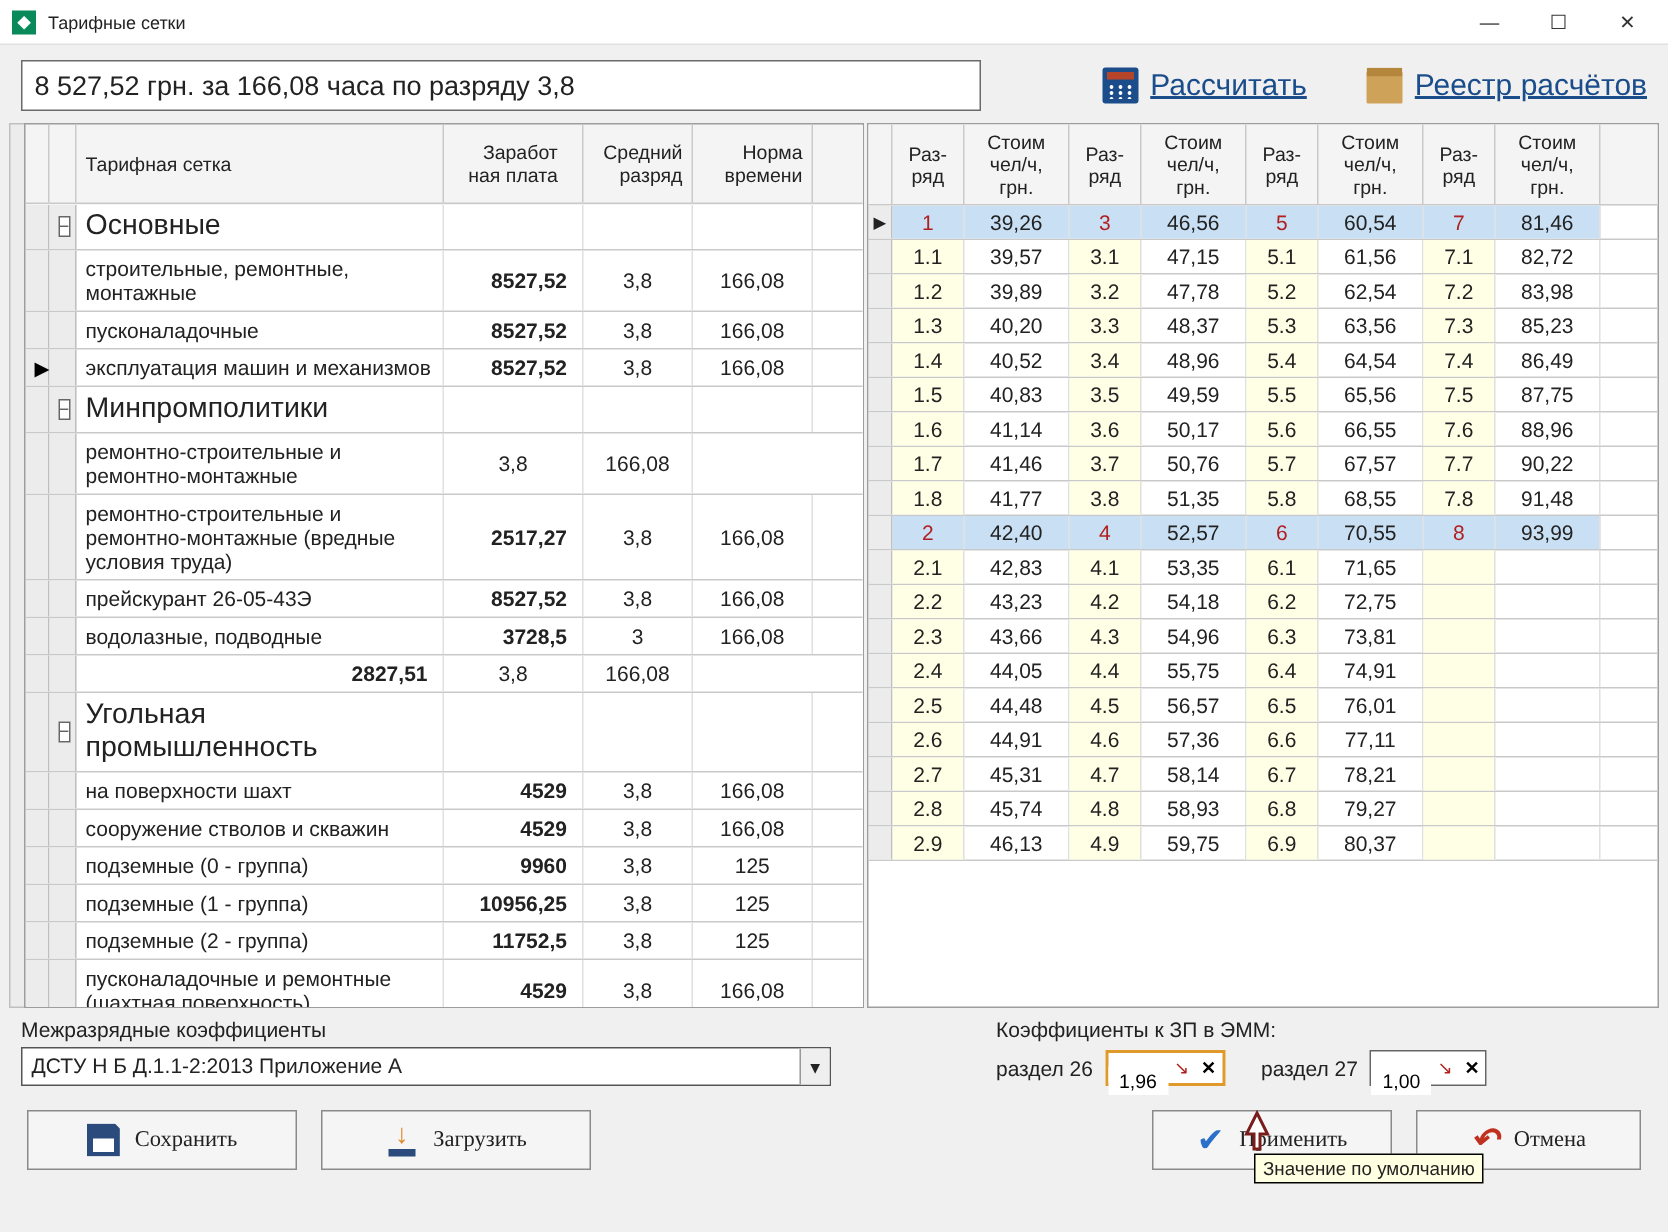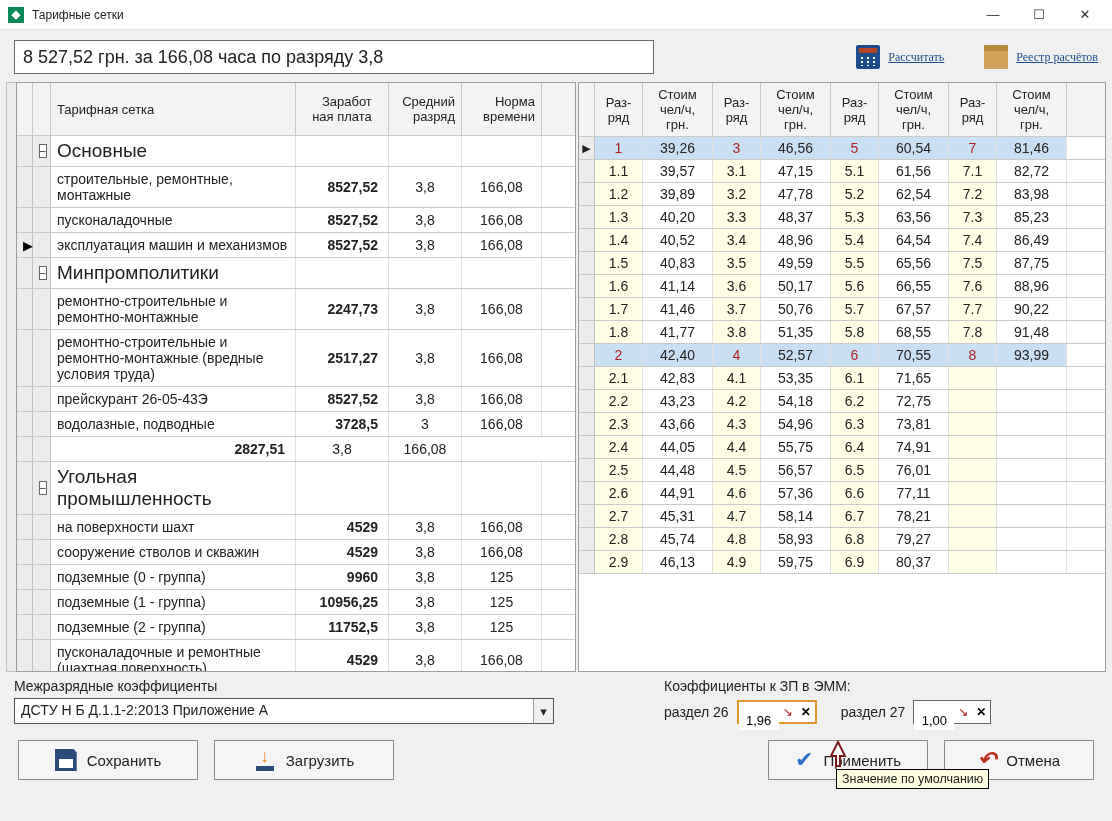--- a/index.html
+++ b/index.html
@@ -50,24 +50,23 @@
     border: 1px solid #6a6a6a;
     background: #fff;
     padding: 6px 8px;
     font-size: 18px;
     height: 34px;
     display:flex;align-items:center;
   }
   .toolbar-links { display:flex; gap: 40px; margin-left: auto; align-items:center;}
   .toolbar-link {
     display:flex; align-items:center; gap:8px;
-    color: #1a4d8a; font-size: 12px;
+    color: #1a4d8a; font-size: 20px;
     text-decoration: underline;
     cursor: pointer;
-    font-family: Liberation Serif, serif;
   }
   .toolbar-link .ic {
     width:24px;height:24px; flex-shrink:0;
   }
   .ic-calc { background:#1a4d8a; position:relative; border-radius:2px;}
   .ic-calc::before{content:"";position:absolute;top:3px;left:3px;right:3px;height:5px;background:#b54429;}
   .ic-calc::after{content:"";position:absolute;bottom:3px;left:3px;right:3px;top:11px;
     background:
       radial-gradient(circle,#fff 1px,transparent 1.5px) 0 0/6px 4px;}
   .ic-reg { background:#cfa25a; border-top:6px solid #b5873d; border-radius:1px;}
@@ -183,21 +182,21 @@
     position:absolute; left:826px; top:740px; z-index:50;
     width:24px;height:28px;
   }
   .tooltip{
     position:absolute; left:836px; top:769px; z-index:49;
     background:#ffffe1; border:1px solid #000; padding:2px 5px;
     font-size:12.5px; white-space:nowrap;
   }
 
   .bottom-buttons{
-    display:flex; padding:14px 18px 10px 18px; gap:16px;
+    display:flex; padding:14px 18px 10px 18px; gap:16px;font-family:Liberation Serif, serif;
   }
   .btn{
     height:40px; border:1px solid #8a8a8a; background:#f5f5f5;
     display:flex;align-items:center;justify-content:center;gap:10px;
     font-size:15px; cursor:pointer;
   }
   .btn .bi{width:22px;height:22px;}
   .btn-wide{width:180px;}
   .spacer{flex:1;}
 
@@ -299,21 +298,20 @@
             </div>
             <div class="name">Минпромполитики</div>
             <div class="num rnum"></div>
             <div class="num"></div>
             <div class="num"></div>
           </div>
           <div class="lt-row">
             <div class="gutter"></div>
             <div class="gutter"></div>
             <div class="name">ремонтно-строительные и ремонтно-монтажные</div>
-            <div class="num rnum">2247,73</div>
             <div class="num">3,8</div>
             <div class="num">166,08</div>
           </div>
           <div class="lt-row">
             <div class="gutter"></div>
             <div class="gutter"></div>
             <div class="name">ремонтно-строительные и ремонтно-монтажные (вредные условия труда)</div>
             <div class="num rnum">2517,27</div>
             <div class="num">3,8</div>
             <div class="num">166,08</div>

